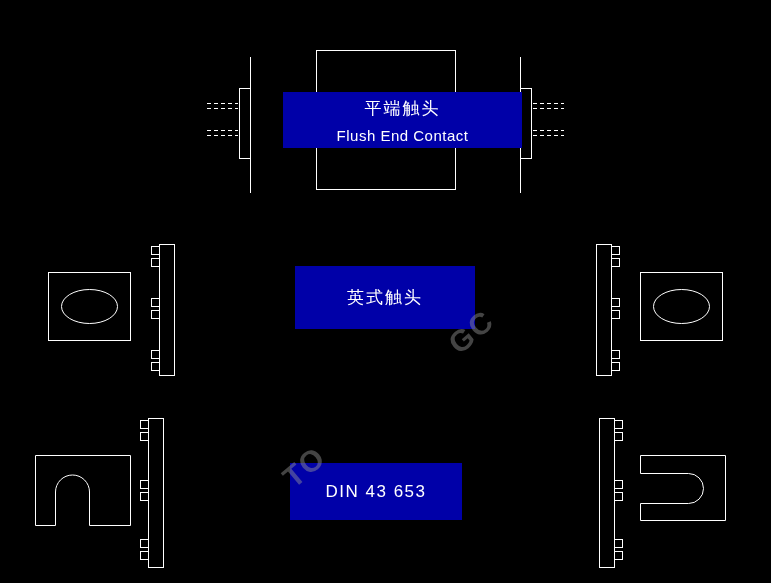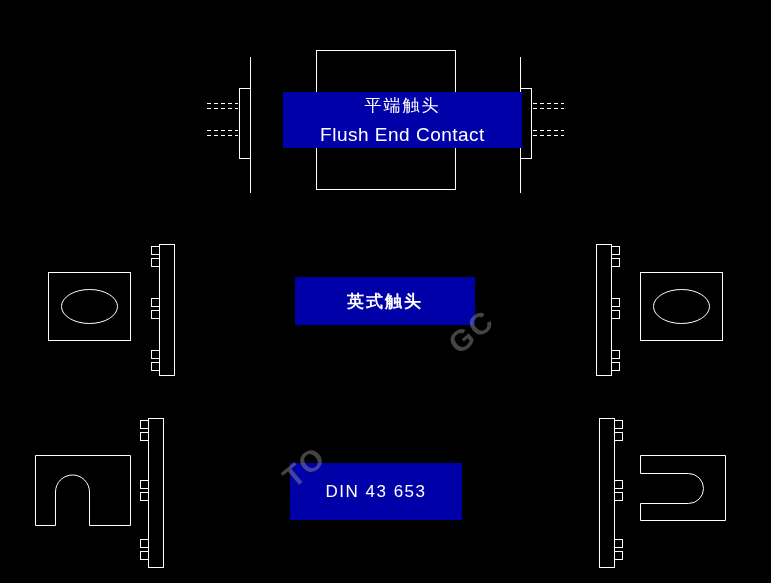--- a/index.html
+++ b/index.html
@@ -24,21 +24,21 @@
     z-index: 2;
     background: var(--label-background, #0000a8);
     color: var(--label-text-color, #fff);
     display: flex;
     flex-direction: column;
     align-items: center;
     justify-content: center;
     text-align: center;
   }
   .label .zh { font-size: 17px; letter-spacing: 2px; }
-  .label .en { font-size: 19px; margin-top: 7px; letter-spacing: 0.5px; }
+  .label .en { font-size: 15px; margin-top: 7px; letter-spacing: 0.5px; }
   .label .code { font-size: 17px; letter-spacing: 1.5px; }
 
   .watermark {
     position: absolute;
     z-index: 3;
     color: rgba(150, 150, 150, 0.45);
     font-size: 30px;
     font-weight: bold;
     transform: rotate(-40deg);
     pointer-events: none;
@@ -119,21 +119,21 @@
       <rect class="stroke crisp" x="614.5" y="551.5" width="8" height="8"></rect>
       <path class="stroke" d="M 640.5 455.5 L 725.5 455.5 L 725.5 520.5 L 640.5 520.5 L 640.5 503.5 L 688.5 503.5 A 15 15 0 0 0 688.5 473.5 L 640.5 473.5 Z"></path>
     </g>
   </svg>
 
   <div class="label" style="left:283px; top:92px; width:239px; height:56px;">
     <span class="zh">平端触头</span>
     <span class="en">Flush End Contact</span>
   </div>
 
-  <div class="label" style="left:295px; top:277px; width:180px; height:48px;font-weight:bold;">
+  <div class="label" style="left:295px; top:266px; width:180px; height:63px;">
     <span class="zh">英式触头</span>
   </div>
 
   <div class="label" style="left:290px; top:463px; width:172px; height:57px;">
     <span class="code">DIN 43 653</span>
   </div>
 
   <span class="watermark" style="left:282px; top:450px;">TO</span>
   <span class="watermark" style="left:447px; top:315px;">GC</span>
 

